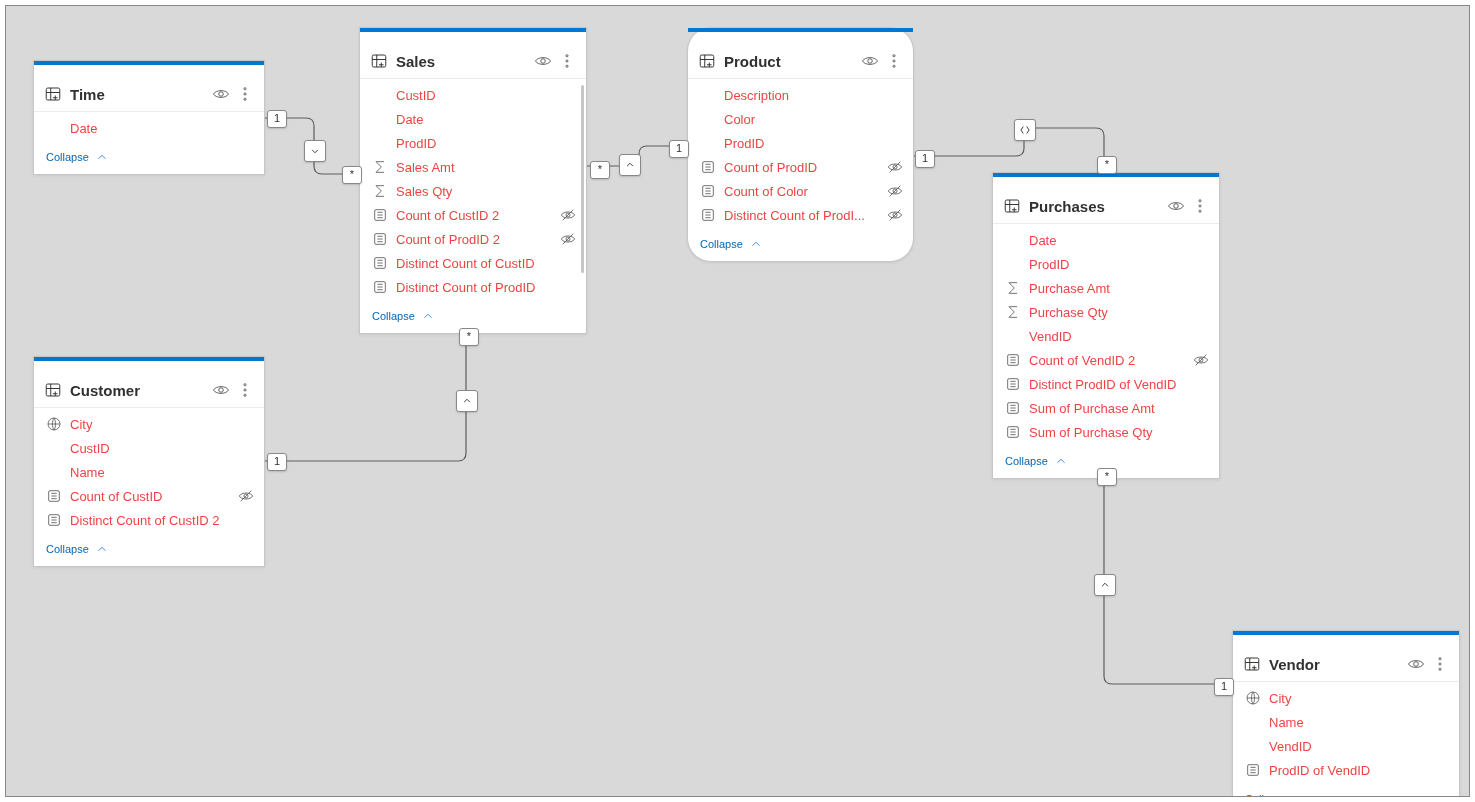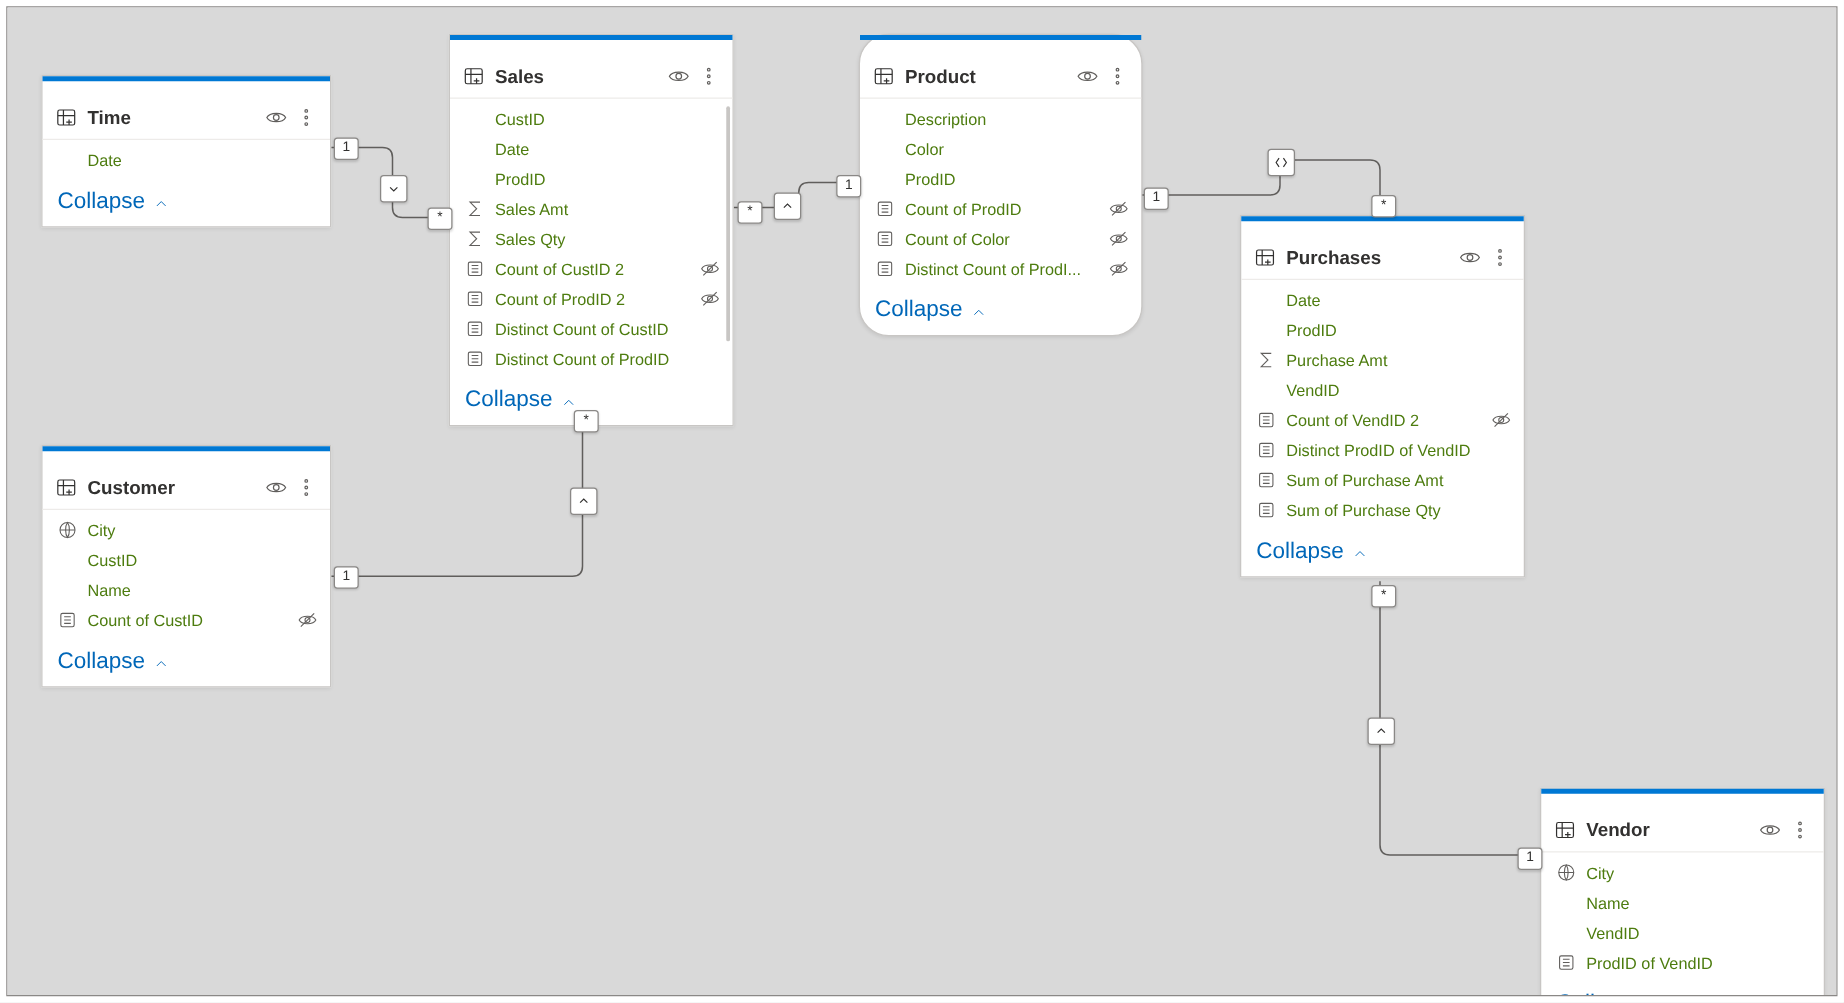--- a/index.html
+++ b/index.html
@@ -27,25 +27,25 @@
   .fields.scrollable::after {
     content:""; position:absolute; right:2px; top:6px; width:3px; height:84%;
     background:#c8c6c4; border-radius:2px;
   }
 
   .field-row {
     display:flex; align-items:center; padding:3px 10px 3px 12px; height:18px;
   }
   .field-row .ficon { width:16px; height:16px; margin-right:8px; color:#605e5c; flex:none; }
   .field-row .ficon.blank { visibility:hidden; }
-  .field-row .flabel { flex:1; white-space:nowrap; overflow:hidden; text-overflow:ellipsis; color:#4d7c0f; }
+  .field-row .flabel { flex:1; white-space:nowrap; overflow:hidden; text-overflow:ellipsis; color:#ef4444; }
   .field-row .hidden-icon { width:16px; height:16px; color:#605e5c; flex:none; }
 
   .collapse-row {
-    display:flex; align-items:center; padding:6px 12px 10px; color:#0067b8; cursor:pointer; font-size:18px;
+    display:flex; align-items:center; padding:6px 12px 10px; color:#0067b8; cursor:pointer; font-size:11px;
   }
   .collapse-row .chev { width:14px; height:14px; margin-left:6px; }
 
   .rel-badge {
     position:absolute; background:#ffffff; border:1px solid #8a8886; border-radius:3px;
     font-size:11px; line-height:1; color:#323130; padding:2px 4px 3px;
     box-shadow:0 1px 2px rgba(0,0,0,0.15);
     min-width:10px; text-align:center;
   }
   .rel-dir {
@@ -340,20 +340,26 @@
                 </svg></span>
               <span class="flabel">ProdID</span>
             </div>
             <div class="field-row">
               <span class="ficon"><svg class="ico" viewBox="0 0 24 24">
                   <polyline points="18 4 6 4 14 12 6 20 18 20"></polyline>
                 </svg></span>
               <span class="flabel">Purchase Amt</span>
             </div>
             <div class="field-row">
+              <span class="ficon"><svg class="ico" viewBox="0 0 24 24">
+                  <polyline points="18 4 6 4 14 12 6 20 18 20"></polyline>
+                </svg></span>
+              <span class="flabel">Purchase Qty</span>
+            </div>
+            <div class="field-row">
               <span class="ficon blank"><svg class="ico" viewBox="0 0 24 24">
                   <polyline points="18 4 6 4 14 12 6 20 18 20"></polyline>
                 </svg></span>
               <span class="flabel">VendID</span>
             </div>
             <div class="field-row">
               <span class="ficon"><svg class="ico" viewBox="0 0 24 24">
                   <rect x="4" y="4" width="16" height="16" rx="2"></rect>
                   <line x1="8" y1="8" x2="16" y2="8"></line>
                   <line x1="8" y1="12" x2="16" y2="12"></line>
@@ -449,20 +455,29 @@
                   <line x1="8" y1="12" x2="16" y2="12"></line>
                   <line x1="8" y1="16" x2="16" y2="16"></line>
                 </svg></span>
               <span class="flabel">Count of CustID</span>
               <span class="hidden-icon"><svg class="ico" viewBox="0 0 24 24">
                   <path d="M2 12 C5 6 19 6 22 12 C19 18 5 18 2 12 Z"></path>
                   <circle cx="12" cy="12" r="3"></circle>
                   <line x1="4" y1="20" x2="20" y2="4"></line>
                 </svg></span>
             </div>
+            <div class="field-row">
+              <span class="ficon"><svg class="ico" viewBox="0 0 24 24">
+                  <rect x="4" y="4" width="16" height="16" rx="2"></rect>
+                  <line x1="8" y1="8" x2="16" y2="8"></line>
+                  <line x1="8" y1="12" x2="16" y2="12"></line>
+                  <line x1="8" y1="16" x2="16" y2="16"></line>
+                </svg></span>
+              <span class="flabel">Distinct Count of CustID 2</span>
+            </div>
           </div>
         <div class="collapse-row">
           <span>Collapse</span>
           <span class="chev"><svg class="ico" viewBox="0 0 24 24">
                 <polyline points="6 15 12 9 18 15"></polyline>
               </svg></span>
         </div>
       </div>
 
       <div class="table-card" id="card-vendor" style="left:1226px; top:624px; width:226px;">

